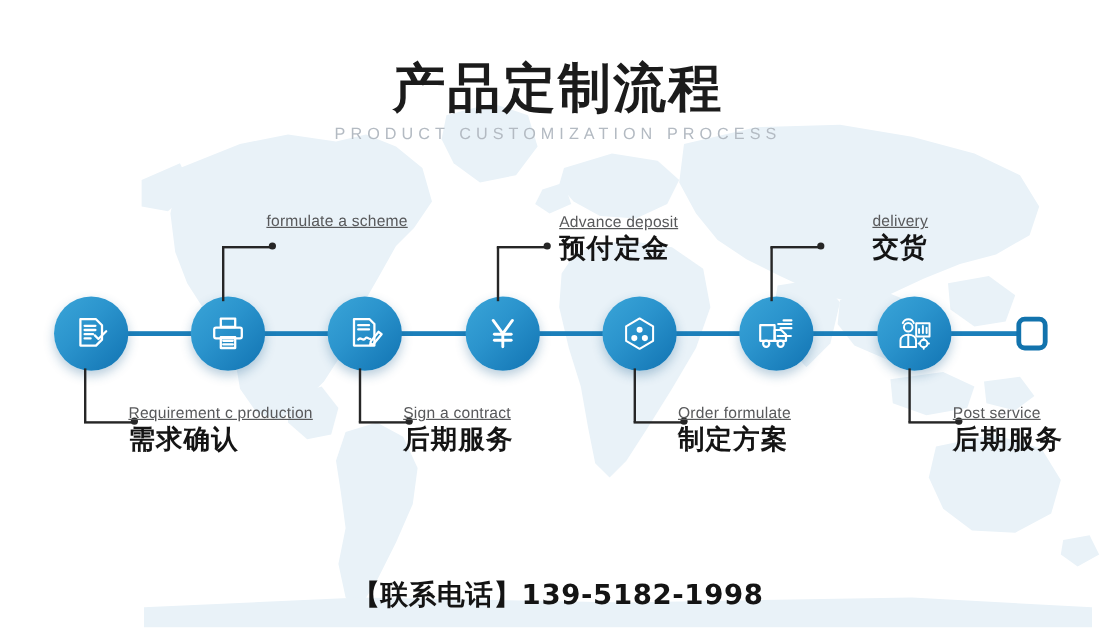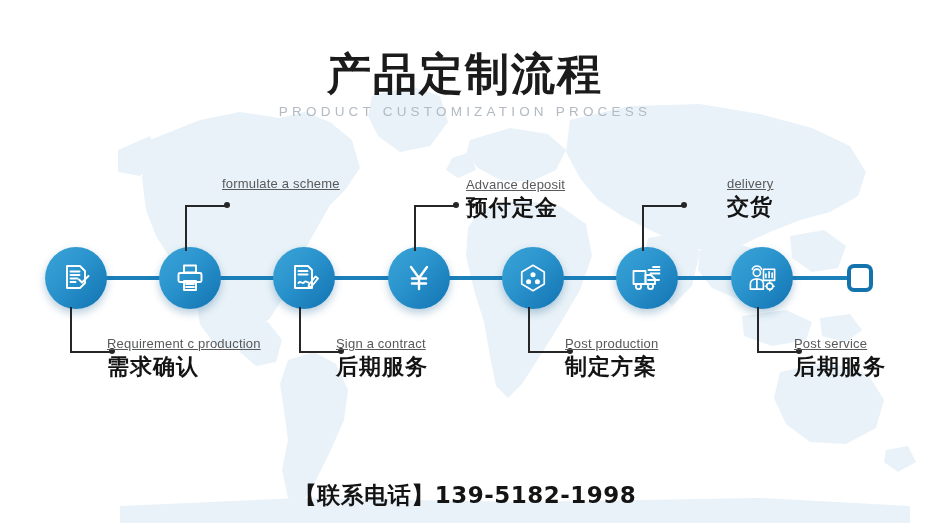--- a/index.html
+++ b/index.html
@@ -296,21 +296,21 @@
         <circle cx="20.7" cy="20" r="2.7" fill="#ffffff" stroke="none"></circle>
       </svg>
     </span>
   </div>
   <div class="leader" style="left:528px; top:307px; width:110px; height:52px;">
     <div class="vline" style="left:0; top:0; height:45px;"></div>
     <div class="hline" style="left:0; top:44px; width:42px;"></div>
     <div class="dot" style="left:39px; top:41px;"></div>
   </div>
   <div class="label" style="left:565px; top:336px;">
-    <div class="en">Post production</div>
+    <div class="en">Order formulate</div>
     <div class="cn">制定方案</div>
   </div>
 
   <div class="node" style="left:616px; top:247px;">
     <span>
       <svg width="32" height="32" viewBox="0 0 32 32" fill="none" stroke="#ffffff" stroke-width="1.8" stroke-linecap="round" stroke-linejoin="round">
         <path d="M2.5 9 h12 v13 H2.5 Z"></path>
         <path d="M14.5 13 h5.5 l4 4 v5 h-9.5 Z"></path>
         <circle cx="7.5" cy="24.5" r="2.6"></circle>
         <circle cx="19.5" cy="24.5" r="2.6"></circle>

